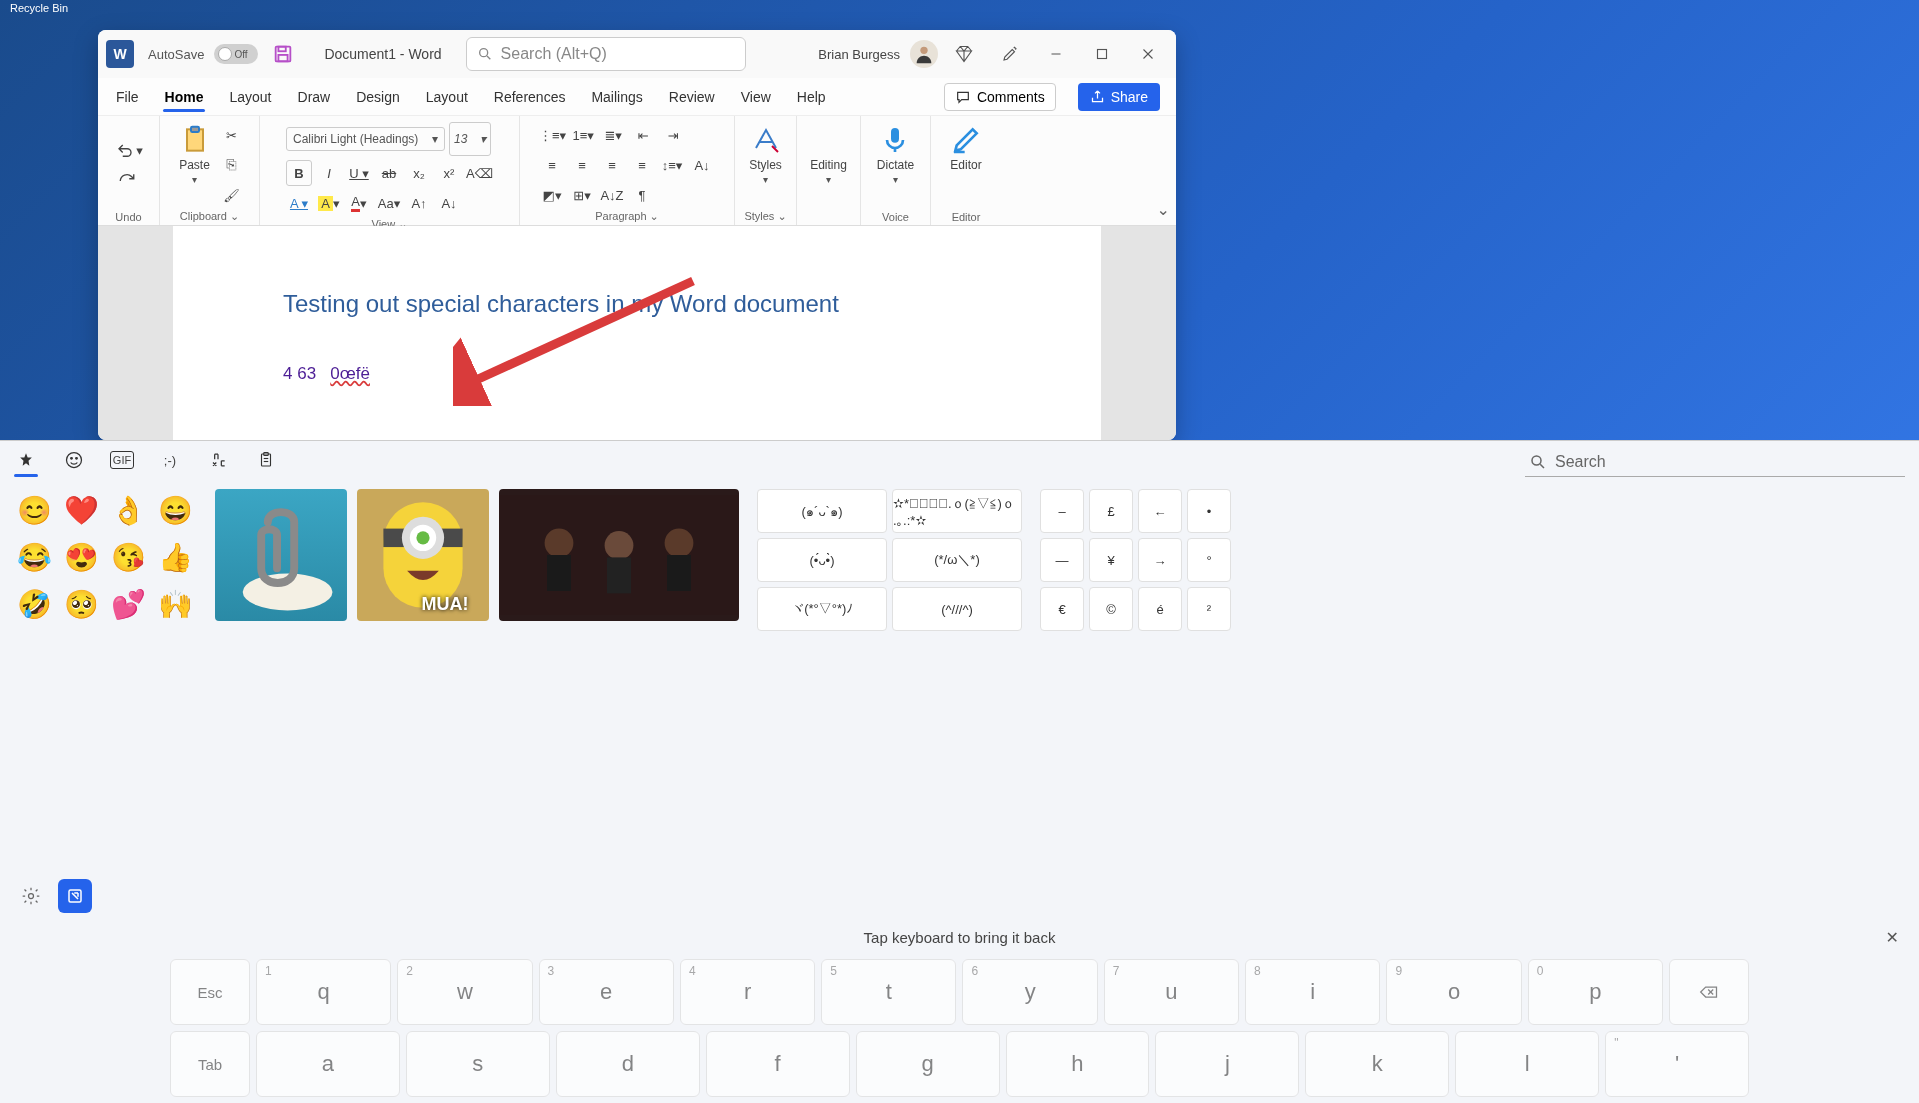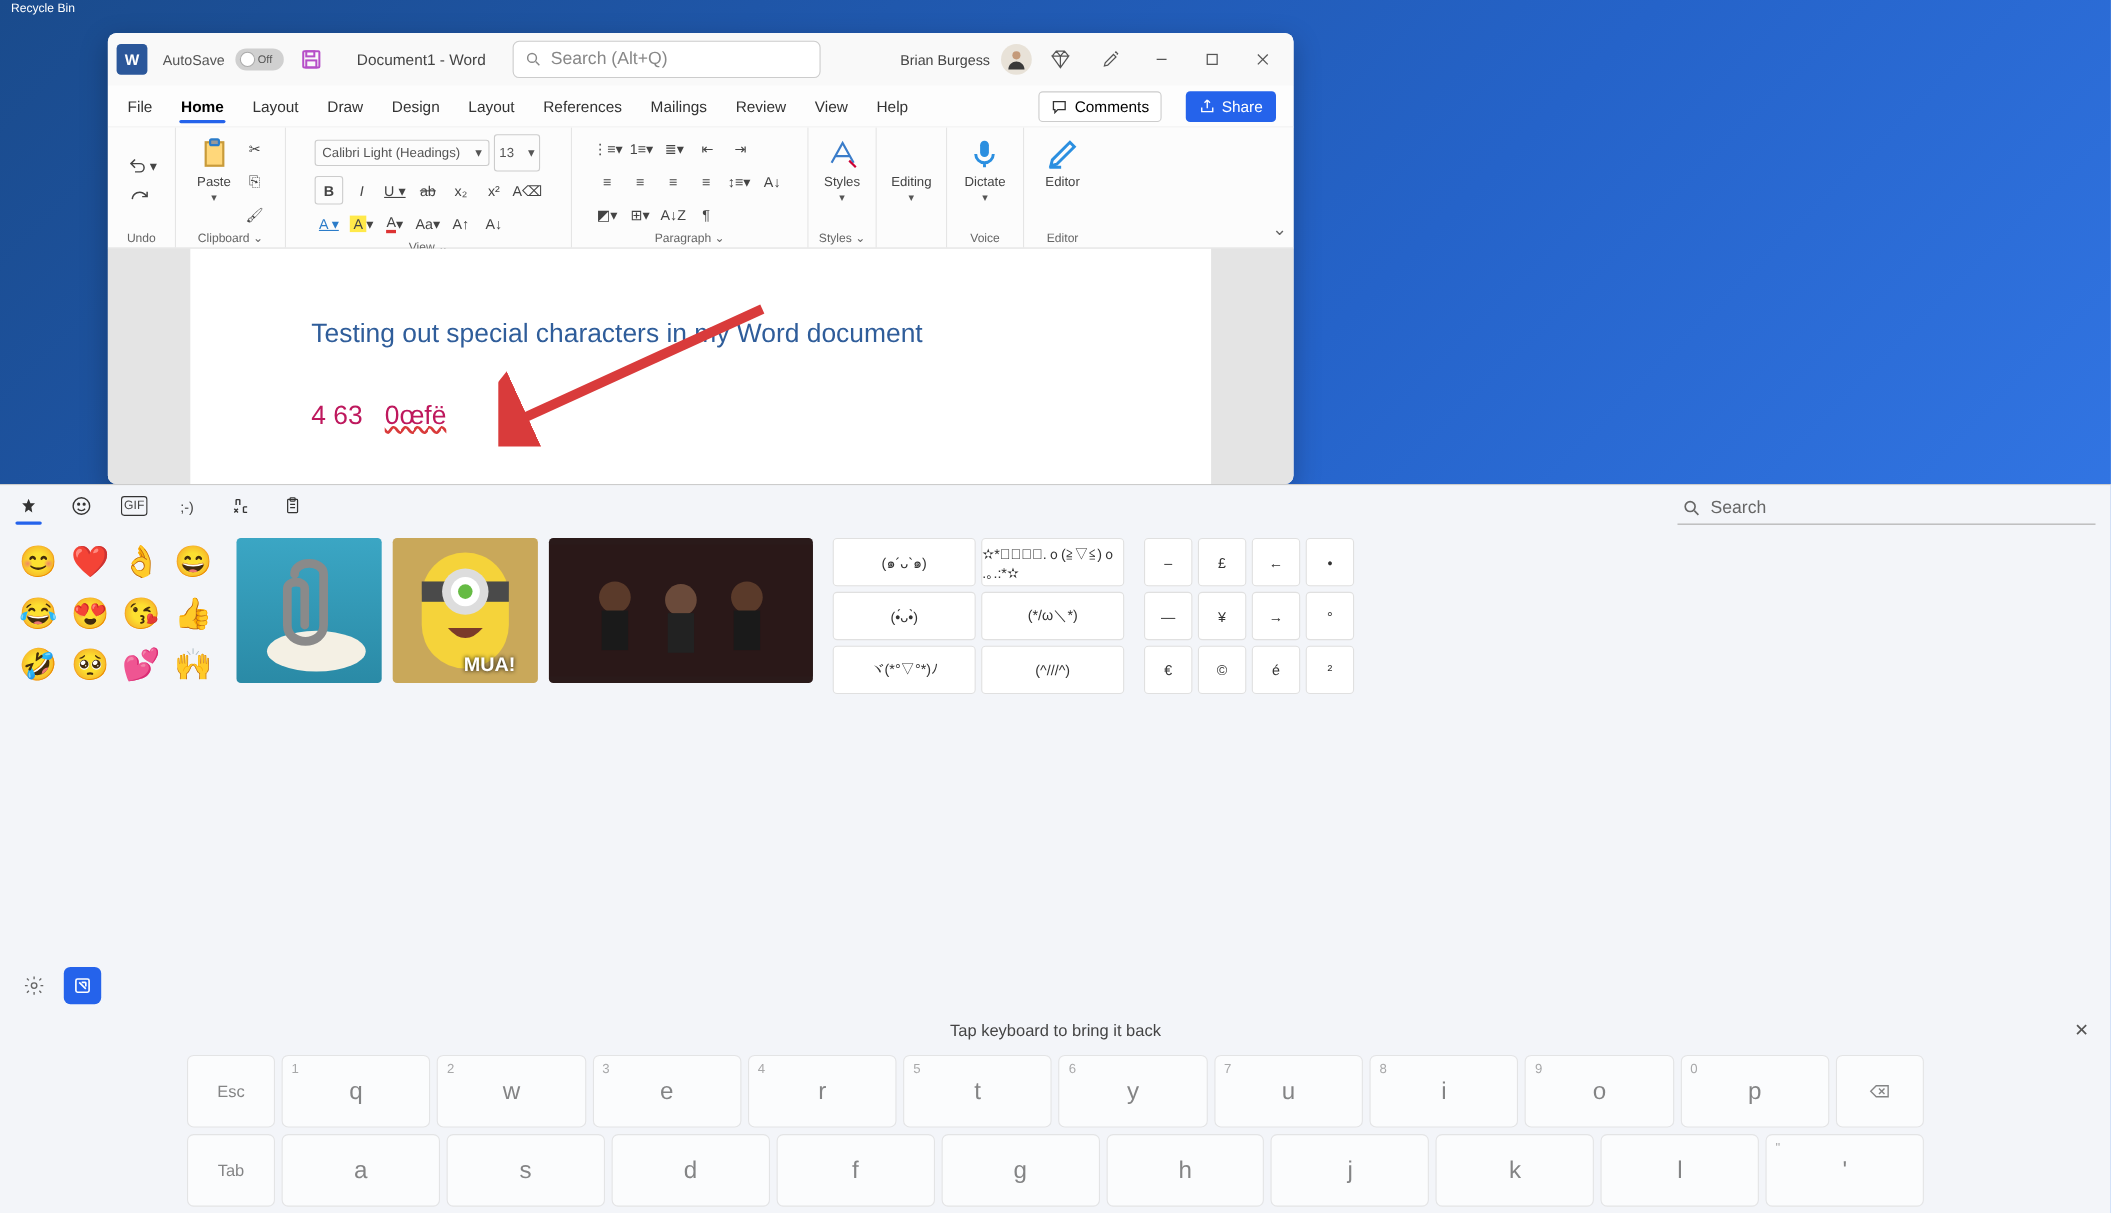--- a/index.html
+++ b/index.html
@@ -31,25 +31,25 @@
 .ribbon-group { display: flex; flex-direction: column; align-items: center; border-right: 1px solid #e5e5e5; padding: 6px 8px 2px; font-size: 11px; color: #555; }
 .ribbon-group .gbody { flex: 1; display: flex; align-items: flex-start; gap: 4px; }
 .ribbon-group .glabel { font-size: 11px; color: #666; padding-top: 2px; }
 .col { display: flex; flex-direction: column; gap: 4px; align-items: center; justify-content: center; }
 .row { display: flex; gap: 4px; align-items: center; }
 .rbtn { min-width: 26px; height: 26px; display: flex; align-items: center; justify-content: center; color: #444; font-size: 13px; border-radius: 3px; }
 .big-stack { display: flex; flex-direction: column; align-items: center; gap: 2px; padding: 2px 4px; }
 .big-stack svg { width: 32px; height: 32px; }
 .big-stack .lbl { font-size: 12px; color: #444; }
 .font-select { width: 159px; height: 24px; border: 1px solid #ccc; border-radius: 3px; padding: 0 6px; font-size: 12px; display: flex; align-items: center; justify-content: space-between; }
-.size-select { width: 42px; height: 24px; border: 1px solid #ccc; border-radius: 3px; padding: 16px 4px; font-size: 12px; display: flex; align-items: center; justify-content: space-between; }
+.size-select { width: 42px; height: 24px; border: 1px solid #ccc; border-radius: 3px; padding: 16px 4px; font-size: 12px; display: flex; align-items: center; justify-content: space-between; font-style: italic; }
 .doc-area { flex: 1; background: #e4e4e4; display: flex; justify-content: center; overflow: hidden; position: relative; }
 .page { width: 928px; background: #fff; margin-top: 0; padding: 64px 110px; position: relative; }
 .heading-text { color: #2f5d9a; font-size: 24px; font-weight: 400; }
-.body-text { font-size: 24px; color: #be185d; margin-top: 46px; }
+.body-text { font-size: 17px; color: #4c1d95; margin-top: 46px; }
 .underline-red { text-decoration: underline; text-decoration-color: #d93b3b; text-decoration-style: wavy; }
 .red-arrow { position: absolute; top: 50px; left: 280px; pointer-events: none; }
 
 .panel { position: absolute; top: 440px; left: 0; right: 0; bottom: 0; background: #f3f5f9; border-top: 1px solid #ccc; display: flex; flex-direction: column; }
 .panel-tabs { height: 38px; display: flex; align-items: center; padding: 0 14px; gap: 24px; }
 .panel-tab { width: 24px; height: 30px; display: flex; align-items: center; justify-content: center; color: #444; position: relative; }
 .panel-tab.active::after { content: ''; position: absolute; bottom: -2px; left: 0; right: 0; height: 3px; background: #2563eb; border-radius: 2px; }
 .panel-search { position: absolute; right: 14px; top: 6px; width: 380px; height: 30px; border-bottom: 1px solid #aaa; display: flex; align-items: center; gap: 8px; color: #666; padding: 0 4px; }
 .panel-body { flex: 1; display: flex; padding: 10px 14px 0; gap: 18px; position: relative; }
 .emoji-grid { display: grid; grid-template-columns: repeat(4, 42px); grid-auto-rows: 42px; gap: 5px; font-size: 28px; }

